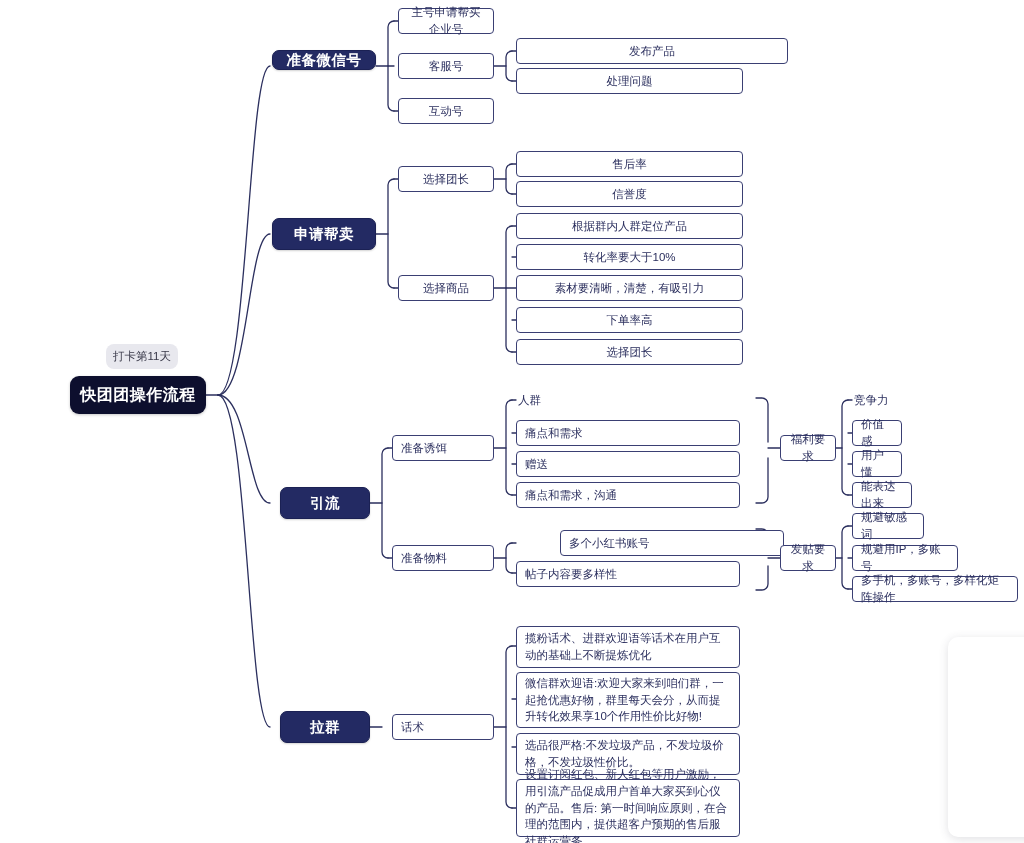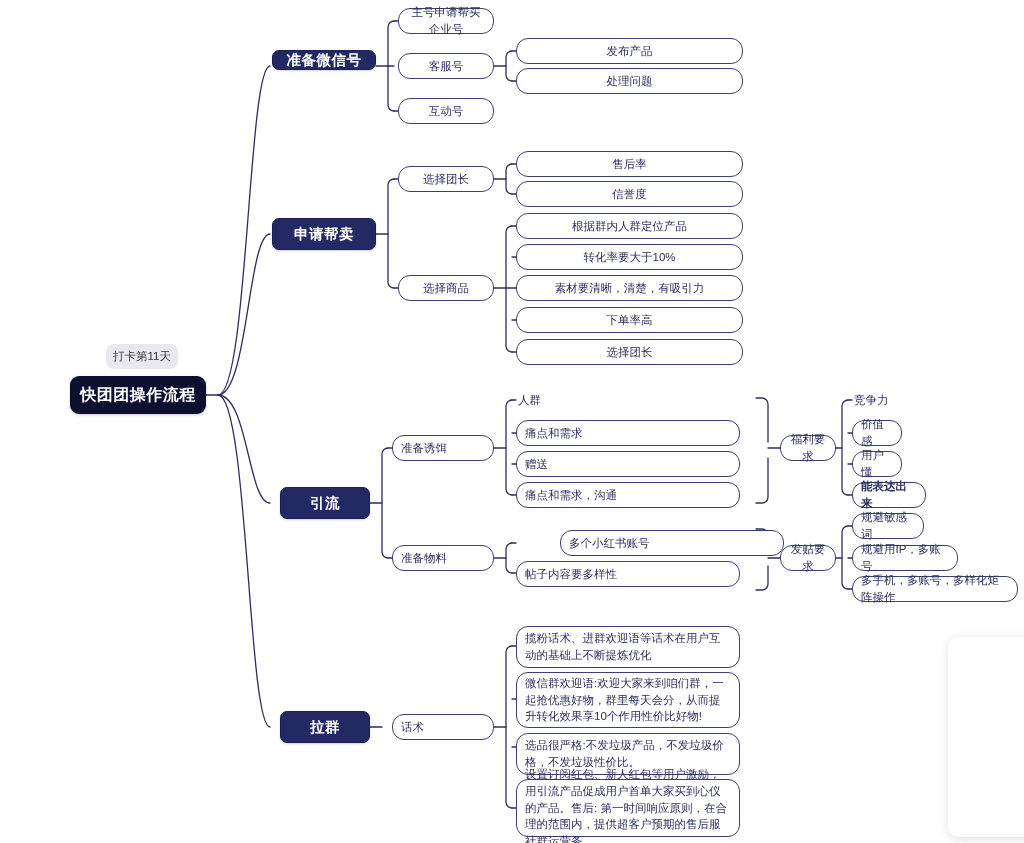--- a/index.html
+++ b/index.html
@@ -64,21 +64,21 @@
     border-radius:7px;
     box-shadow:0 1px 2px rgba(0,0,0,.18);
   }
   
   .n-box{
     background:#ffffff;
     color:#2b2f5e;
     border:1.3px solid #3a3f73;
     font-size:11.5px;
     line-height:1.45;
-    border-radius:12px;
+    border-radius:4px;
     padding:3px 8px;
   }
   .n-box.ctr{justify-content:center;text-align:center;}
   .n-box.lft{justify-content:flex-start;text-align:left;}
   .n-box.multi{align-items:center;}
   
   .n-bare{
     color:#2b2f5e;
     font-size:11.5px;
     background:transparent;
@@ -189,21 +189,21 @@
 
   <div class="node n-badge" style="left:106px;top:344px;width:72px;height:25px;">打卡第11天</div>
   <div class="node n-root" style="left:70px;top:376px;width:136px;height:38px;">快团团操作流程</div>
 
   <div class="node n-branch" style="left:272px;top:50px;width:104px;height:20px;">准备微信号</div>
 
   <div class="node n-box ctr" style="left:398px;top:8px;width:96px;height:26px;">主号申请帮买企业号</div>
   <div class="node n-box ctr" style="left:398px;top:53px;width:96px;height:26px;">客服号</div>
   <div class="node n-box ctr" style="left:398px;top:98px;width:96px;height:26px;">互动号</div>
 
-  <div class="node n-box ctr" style="left:516px;top:38px;width:227px;height:26px;">发布产品</div>
+  <div class="node n-box ctr" style="left:516px;top:38px;width:272px;height:26px;">发布产品</div>
   <div class="node n-box ctr" style="left:516px;top:68px;width:227px;height:26px;">处理问题</div>
 
   <div class="node n-branch" style="left:272px;top:218px;width:104px;height:32px;">申请帮卖</div>
 
   <div class="node n-box ctr" style="left:398px;top:166px;width:96px;height:26px;">选择团长</div>
   <div class="node n-box ctr" style="left:398px;top:275px;width:96px;height:26px;text-align:center;">选择商品</div>
 
   <div class="node n-box ctr" style="left:516px;top:151px;width:227px;height:26px;">售后率</div>
   <div class="node n-box ctr" style="left:516px;top:181px;width:227px;height:26px;">信誉度</div>
 
@@ -221,21 +221,21 @@
   <div class="node n-bare" style="left:516px;top:389px;width:120px;height:22px;">人群</div>
   <div class="node n-box lft" style="left:516px;top:420px;width:224px;height:26px;">痛点和需求</div>
   <div class="node n-box lft" style="left:516px;top:451px;width:224px;height:26px;">赠送</div>
   <div class="node n-box lft" style="left:516px;top:482px;width:224px;height:26px;">痛点和需求，沟通</div>
 
   <div class="node n-box ctr" style="left:780px;top:435px;width:56px;height:26px;">福利要求</div>
 
   <div class="node n-bare" style="left:852px;top:389px;width:100px;height:22px;">竞争力</div>
   <div class="node n-box lft" style="left:852px;top:420px;width:50px;height:26px;">价值感</div>
   <div class="node n-box lft" style="left:852px;top:451px;width:50px;height:26px;">用户懂</div>
-  <div class="node n-box lft" style="left:852px;top:482px;width:74px;height:26px;font-weight:bold;">能表达出来</div>
+  <div class="node n-box lft" style="left:852px;top:482px;width:60px;height:26px;">能表达出来</div>
 
   <div class="node n-box lft" style="left:516px;top:530px;width:224px;height:26px;margin-left:44px;">多个小红书账号</div>
   <div class="node n-box lft" style="left:516px;top:561px;width:224px;height:26px;">帖子内容要多样性</div>
 
   <div class="node n-box ctr" style="left:780px;top:545px;width:56px;height:26px;">发贴要求</div>
 
   <div class="node n-box lft" style="left:852px;top:513px;width:72px;height:26px;">规避敏感词</div>
   <div class="node n-box lft" style="left:852px;top:545px;width:106px;height:26px;">规避用IP，多账号</div>
   <div class="node n-box lft" style="left:852px;top:576px;width:166px;height:26px;">多手机，多账号，多样化矩阵操作</div>
 

